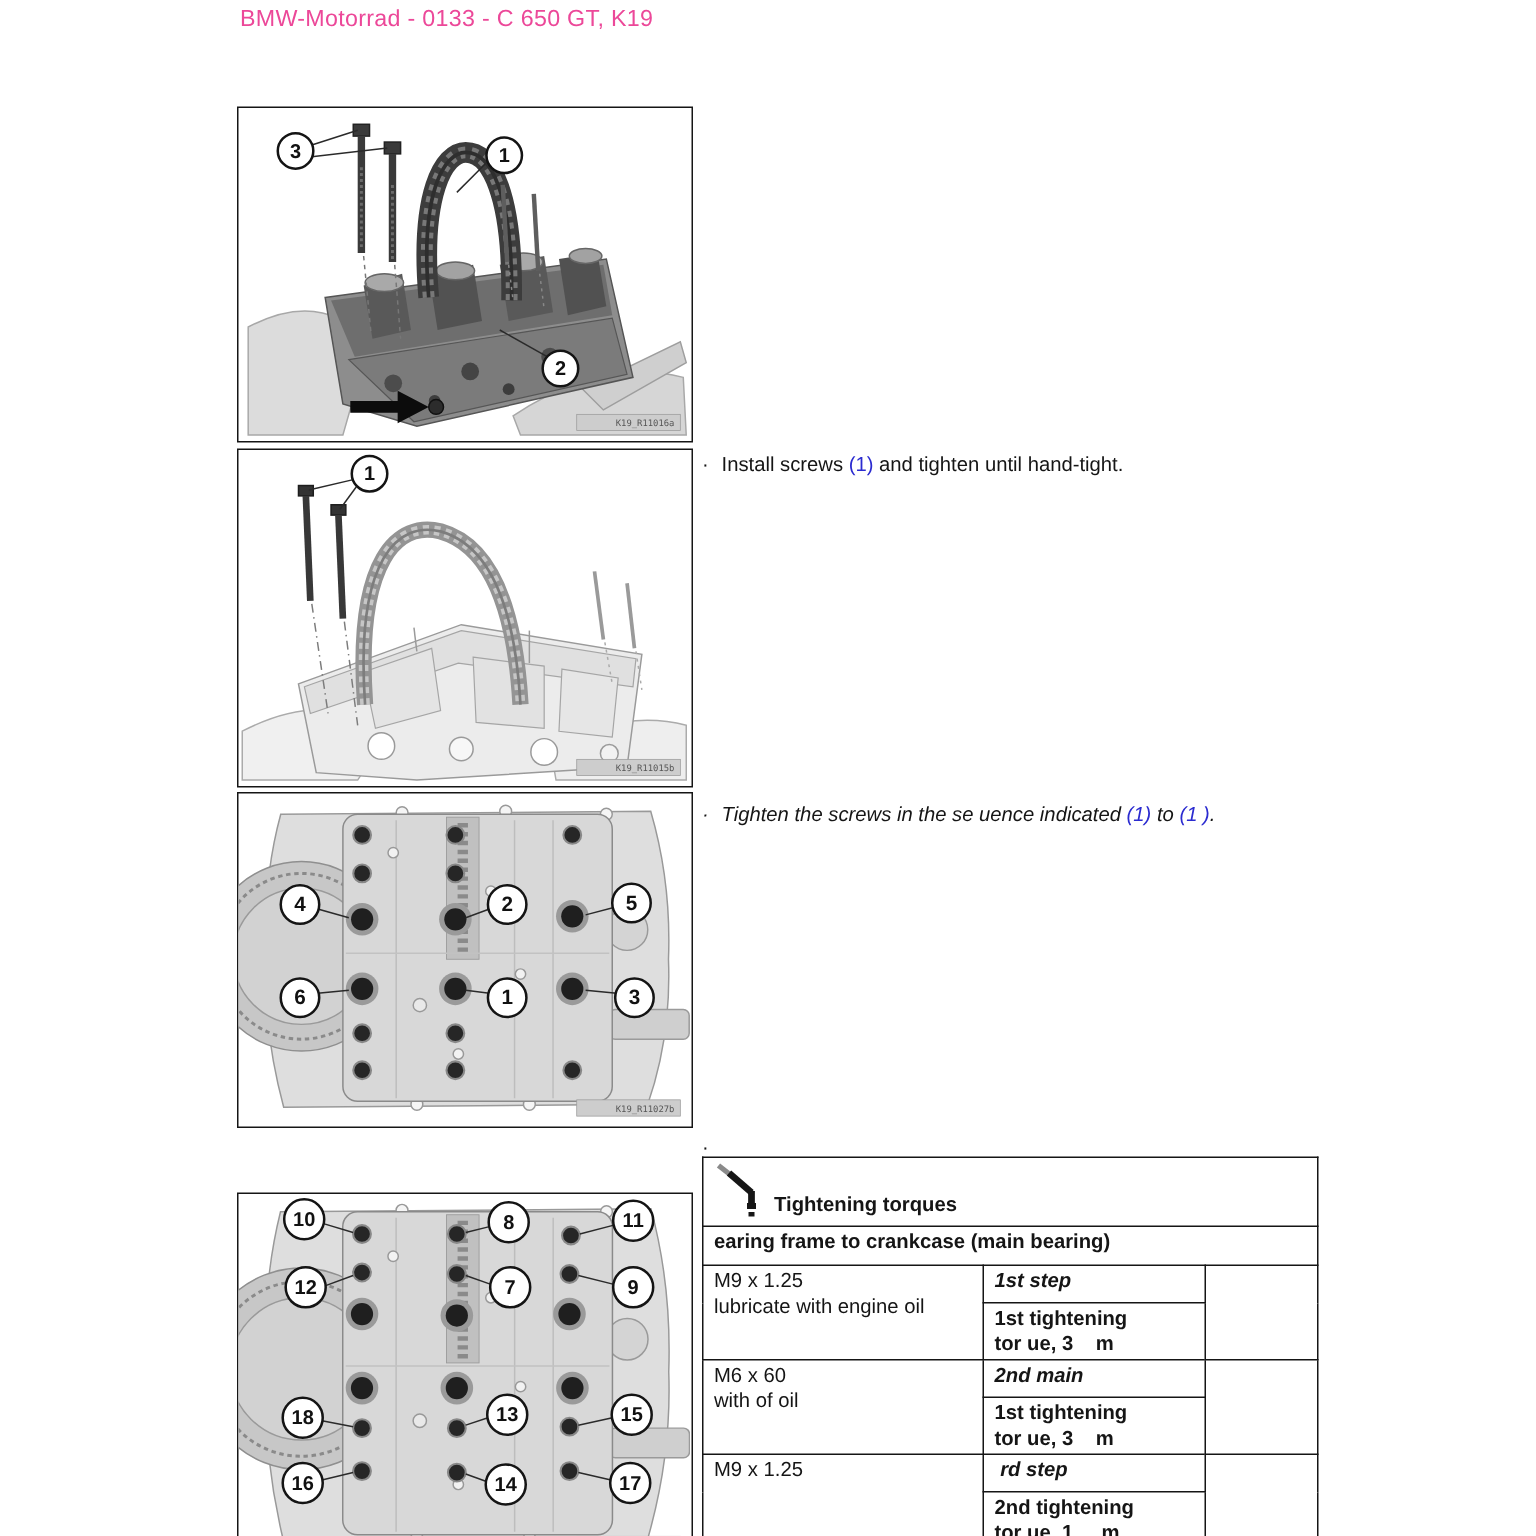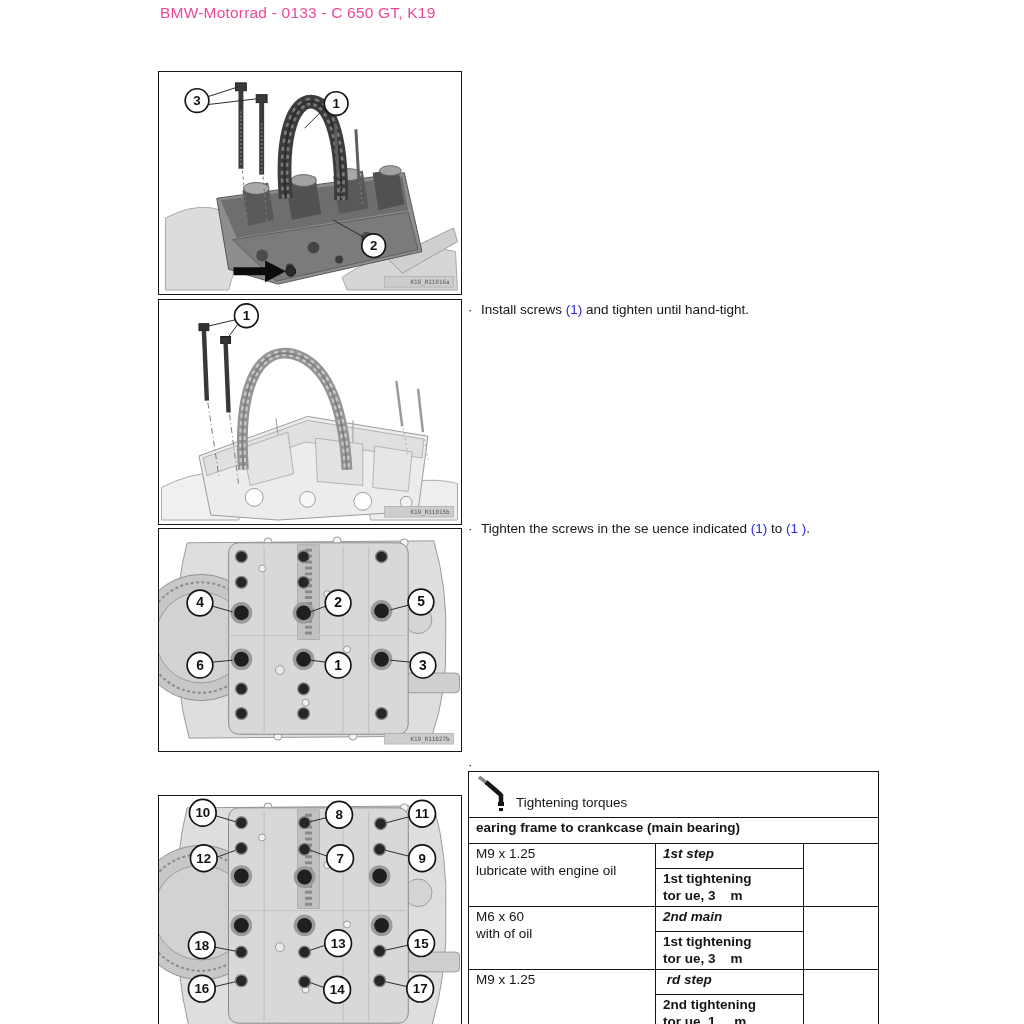--- a/index.html
+++ b/index.html
@@ -17,21 +17,21 @@
   .pre{white-space:pre-wrap;}
   .link{color:#2b2bd0;}
   .table-bullet{font-size:13.5px;color:#151515;}
   table.torque{border-collapse:collapse;table-layout:fixed;width:410px;background:#fff;}
   table.torque td{
     border:1.6px solid #151515;padding:2px 7px;vertical-align:top;
     font-size:13.5px;line-height:16.5px;color:#151515;box-sizing:border-box;
   }
   td.hdr-cell{height:46px;vertical-align:bottom;padding-bottom:4px;}
   .hdr-flex{display:flex;align-items:flex-end;gap:6px;}
-  .hdr-label{font-weight:normal;font-size:13.5px;padding-bottom:1px;}
+  .hdr-label{font-weight:bold;font-size:13.5px;padding-bottom:1px;}
   td.subhdr{font-weight:bold;height:26px;vertical-align:middle;}
   td.step{font-weight:bold;height:25px;vertical-align:middle;font-style:italic;}
   td.c1{height:60px;}
   td.detail{vertical-align:middle;font-weight:bold;}
   tr.r1 td.detail{height:34px;}
   tr.r2 td.detail{height:36px;}
   tr.r3 td.detail{height:50px;}
   .callout circle{fill:#ffffff;stroke:#141414;}
   .callout text{fill:#111;font-weight:bold;font-family:"Liberation Sans",sans-serif;}
   .leader{stroke:#2a2a2a;stroke-width:1;fill:none;}
@@ -415,21 +415,21 @@
     <rect class="wm-box" x="228" y="231" width="70" height="11"></rect>
     <text class="wm-text" x="294" y="239" text-anchor="end">K19_R11027c</text>
   </g>
 </svg>
 </div>
 
 <div class="abs instruction" style="left:468px;top:301px;width:420px;">
   <span class="bullet">·</span><span class="pre">Install screws </span><span class="link pre">(1)</span><span class="pre"> and tighten until hand-tight.</span>
 </div>
 
-<div class="abs instruction" style="left:468px;top:520px;width:420px;">
+<div class="abs instruction" style="left:468px;top:534px;width:420px;font-style:italic;">
   <span class="bullet">·</span><span class="pre">Tighten the screws in the se uence indicated </span><span class="link pre">(1)</span><span class="pre"> to </span><span class="link pre">(1 )</span><span class="pre">.</span>
 </div>
 
 <div class="abs table-bullet" style="left:468px;top:757px;">·</div>
 
 <div class="abs" style="left:468px;top:771px;">
 <table class="torque">
   <colgroup>
         <col style="width:187px">
         <col style="width:148px">

